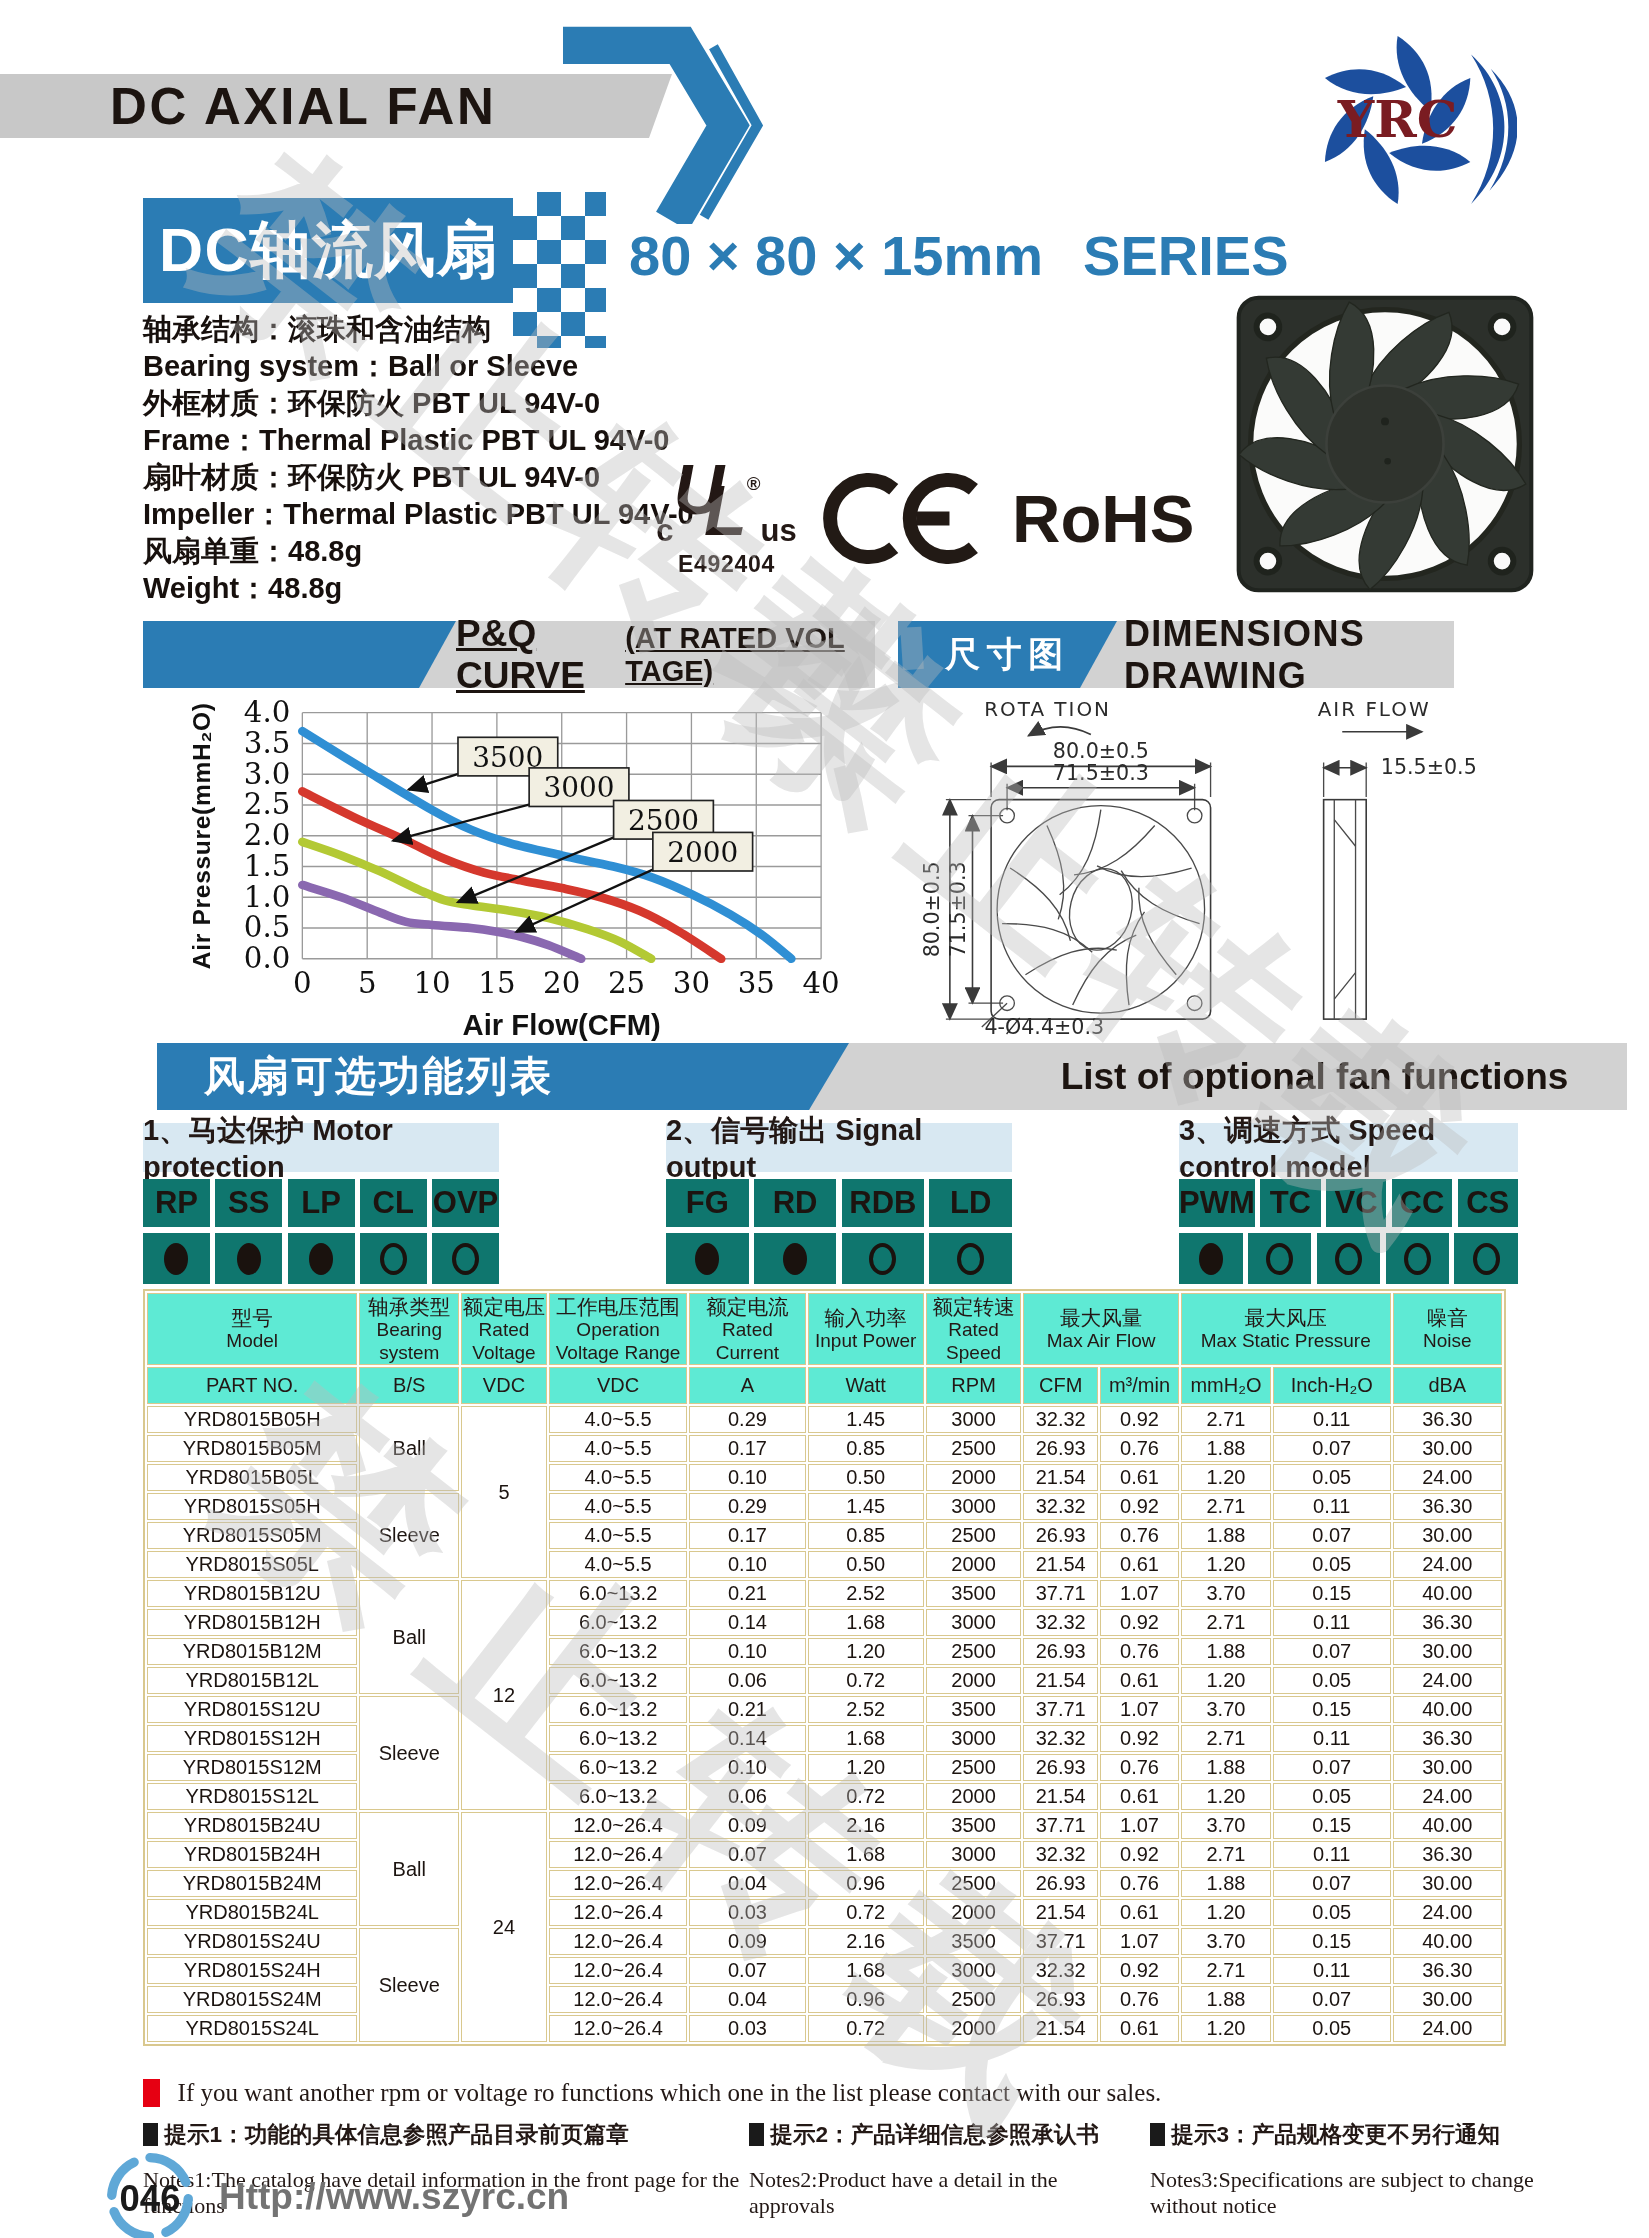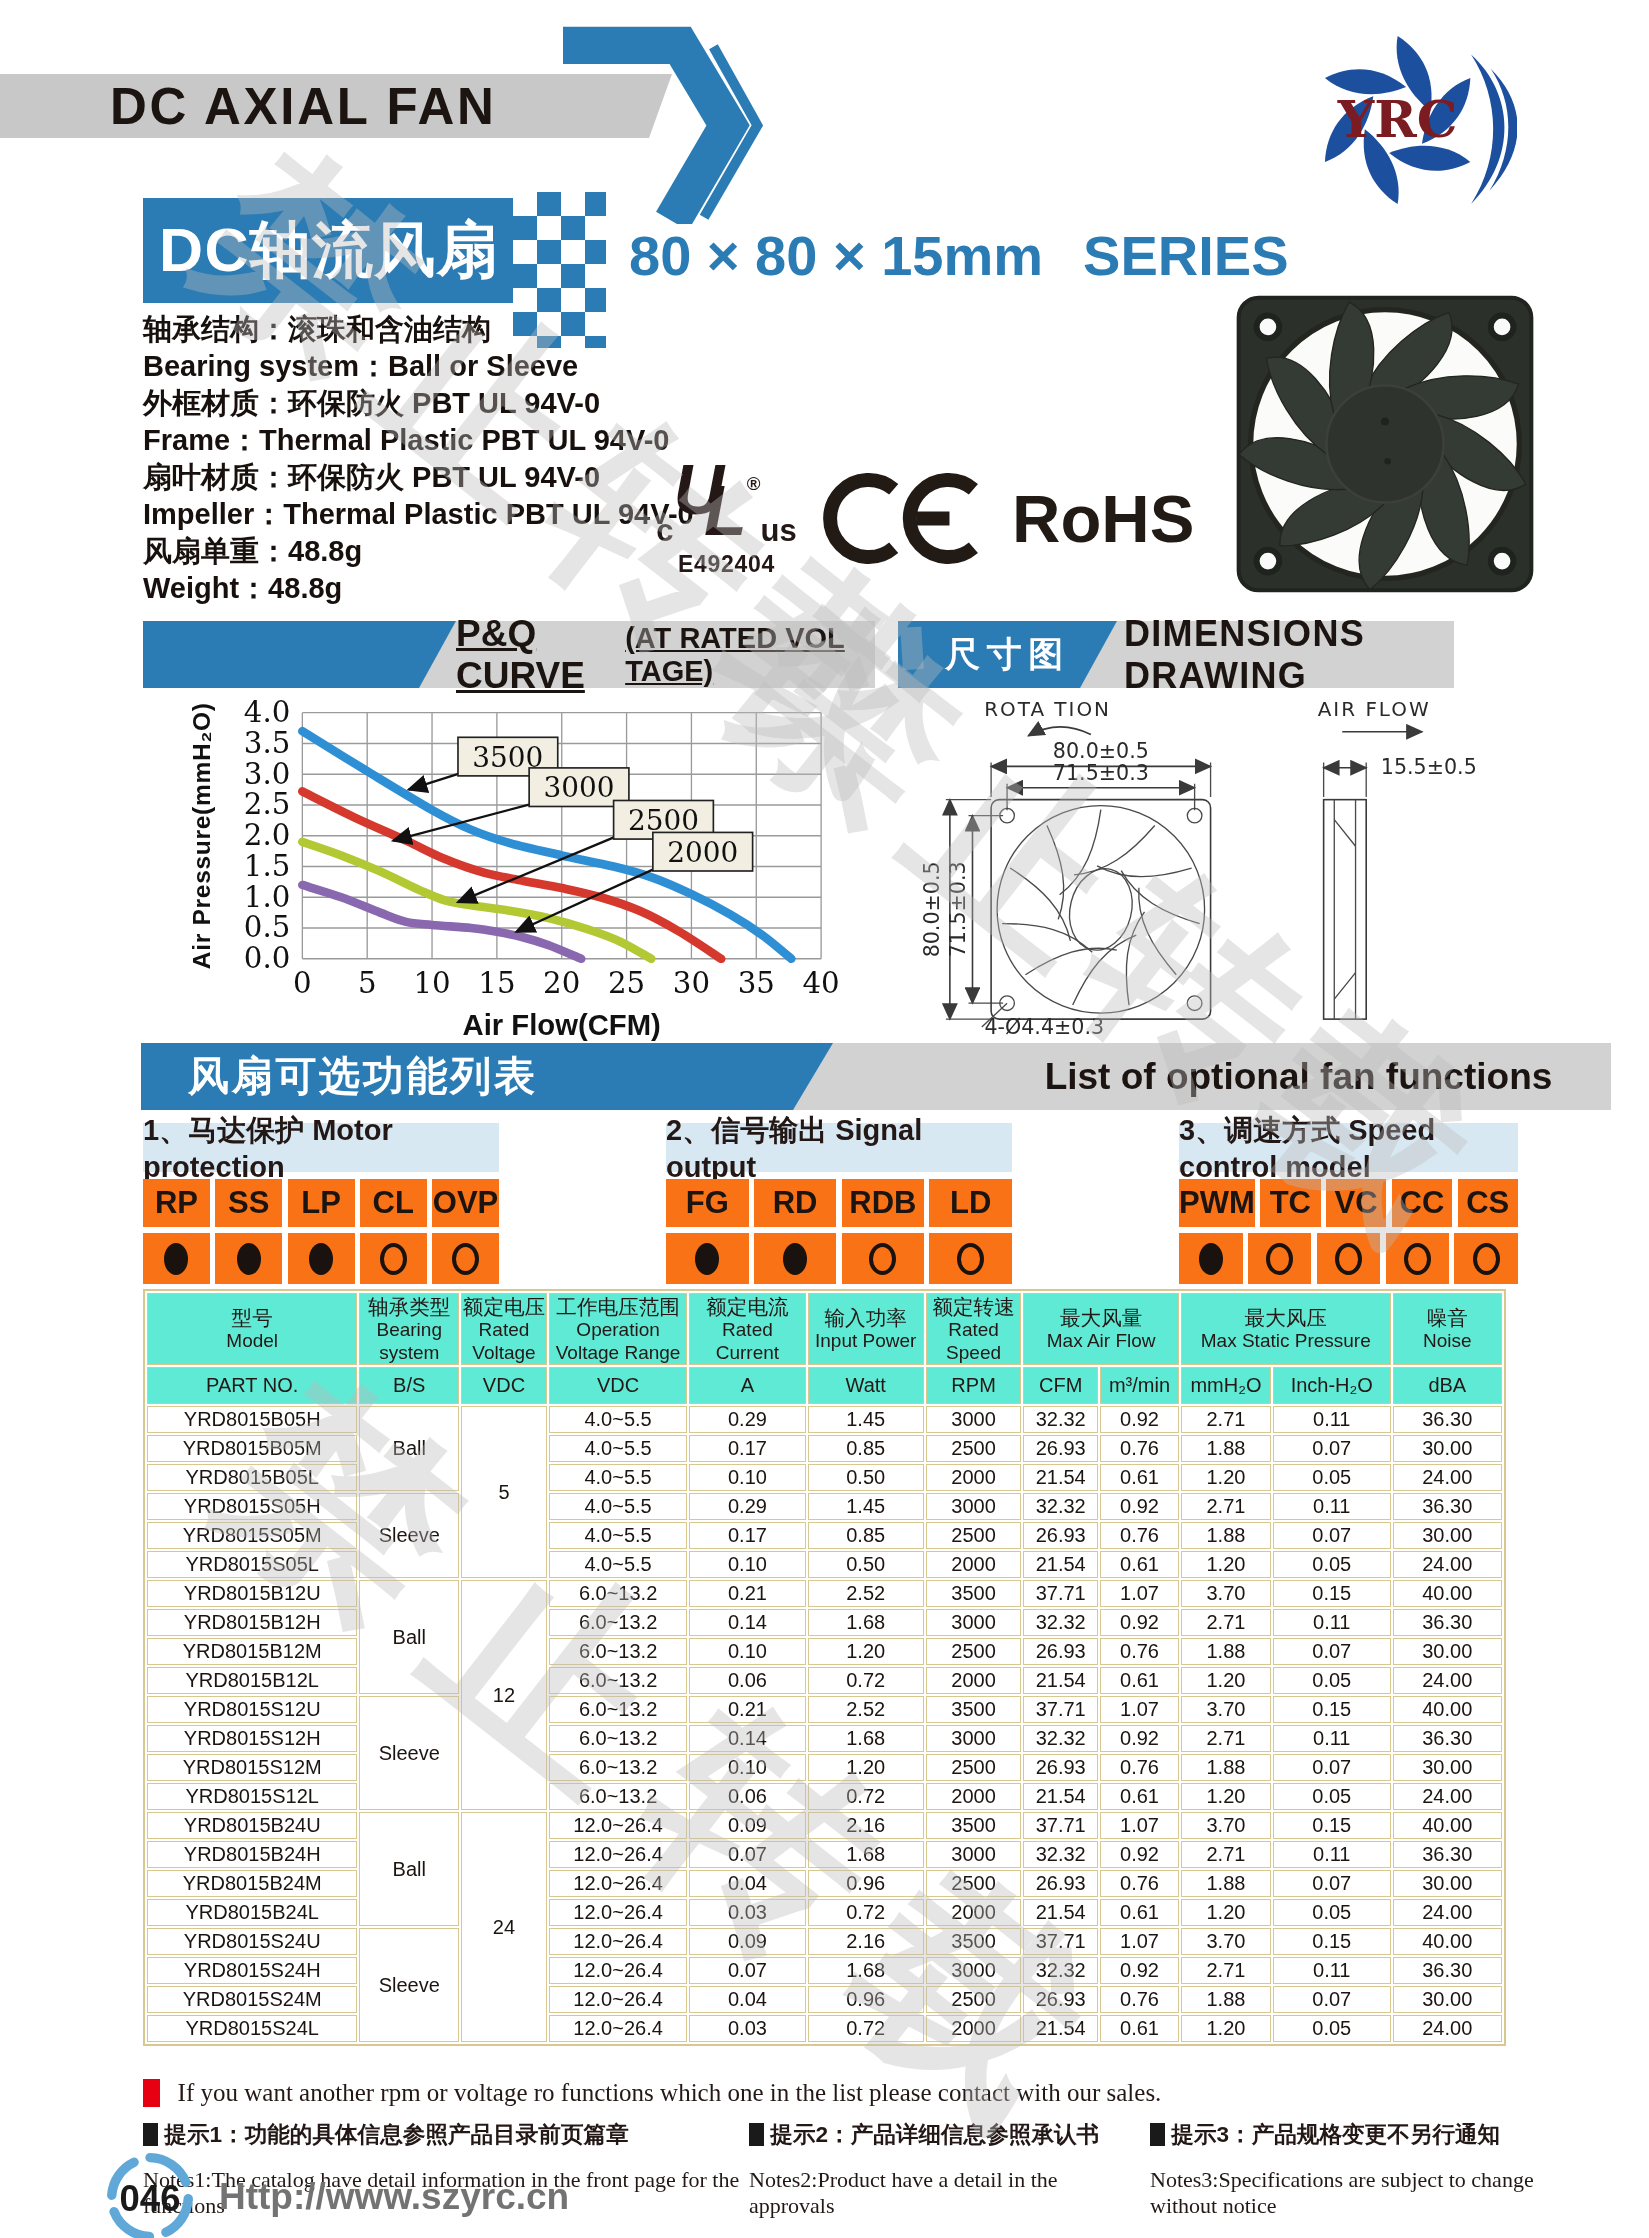--- a/index.html
+++ b/index.html
@@ -68,31 +68,31 @@
   .chart{position:absolute;left:166px;top:696px;width:705px;height:346px;}
 
   
   .dim-draw{position:absolute;left:898px;top:693px;width:685px;height:343px;}
   .dl{stroke:#3a3a3a;stroke-width:2.4;fill:none;}
   .dl2{stroke:#4a4a4a;stroke-width:2;fill:none;}
   .dt{font-family:"DejaVu Sans",sans-serif;font-size:30px;fill:#2a2a2a;letter-spacing:3px;}
   .dim-text{font-family:"DejaVu Sans",sans-serif;font-size:31px;fill:#2a2a2a;}
 
   
-  .func-bar{left:141px;top:1043px;width:1470px;}
+  .func-bar{left:157px;top:1043px;width:1470px;}
   .func-bar .bar-blue{width:692px;clip-path:polygon(0 0,100% 0,calc(100% - 40px) 100%,0 100%);}
   .func-bar .bar-blue span{color:#fff;font-size:41px;font-weight:bold;padding-left:47px;letter-spacing:2.7px;}
   .func-en{position:absolute;left:825px;width:665px;height:100%;display:flex;align-items:center;
       justify-content:center;font-size:37px;font-weight:600;color:#1c1410;}
   .func-groups{position:absolute;left:143px;top:1123px;width:1375px;display:flex;justify-content:space-between;}
   .fn-group{display:flex;flex-direction:column;}
   .fn-strip{background:#d8e8f2;height:49px;display:flex;align-items:center;justify-content:center;
       font-size:29px;font-weight:600;}
   .fn-row{display:flex;gap:5.3px;margin-top:6.7px;}
-  .fn-cell{flex:1;background:#f97316;height:48px;display:flex;align-items:center;justify-content:center;
+  .fn-cell{flex:1;background:#0f766e;height:48px;display:flex;align-items:center;justify-content:center;
       font-size:31px;font-weight:600;color:#1c1410;}
   .dotc{height:51px;}
   .dot{width:24px;height:32px;border-radius:50%;}
   .dot.filled{background:#1a120e;}
   .dot.open{border:4.7px solid #1a120e;box-sizing:border-box;width:27px;}
 
   
   .table-wrap{position:absolute;left:143px;top:1289px;width:1363px;}
   table.spec{width:100%;border-collapse:separate;border-spacing:2.7px;border:2px solid #d9c88e;
       table-layout:fixed;background:#fff;}

